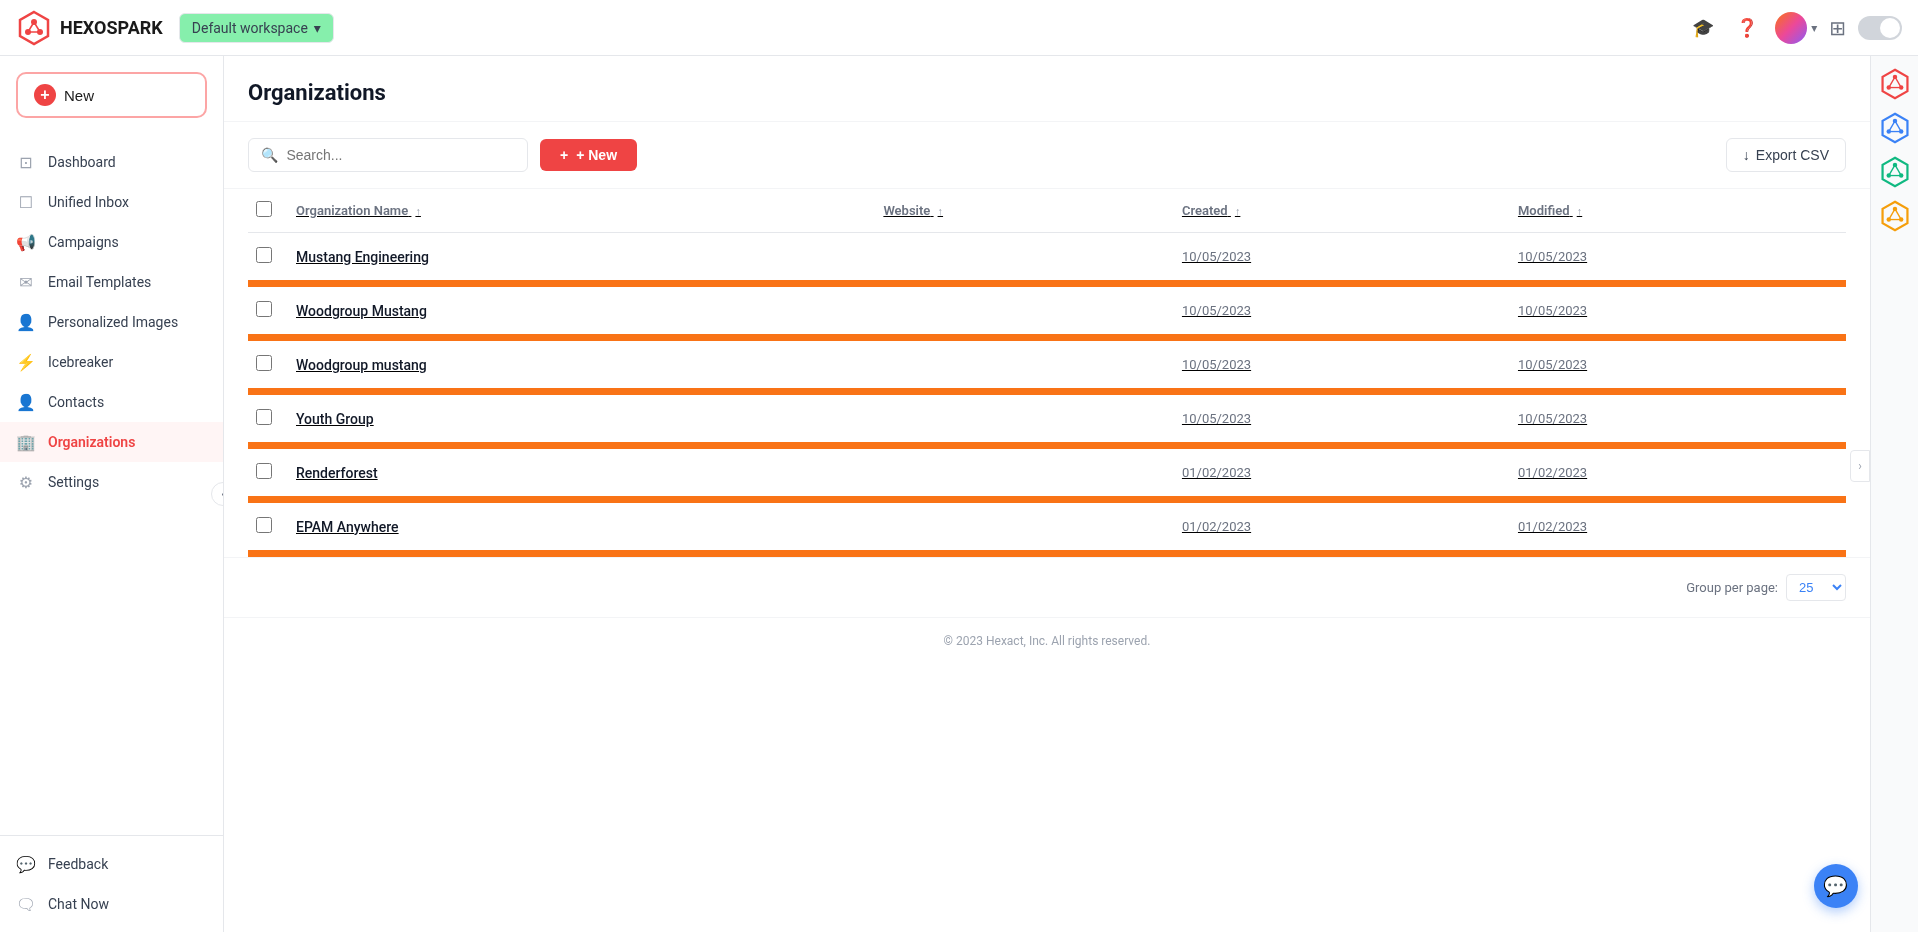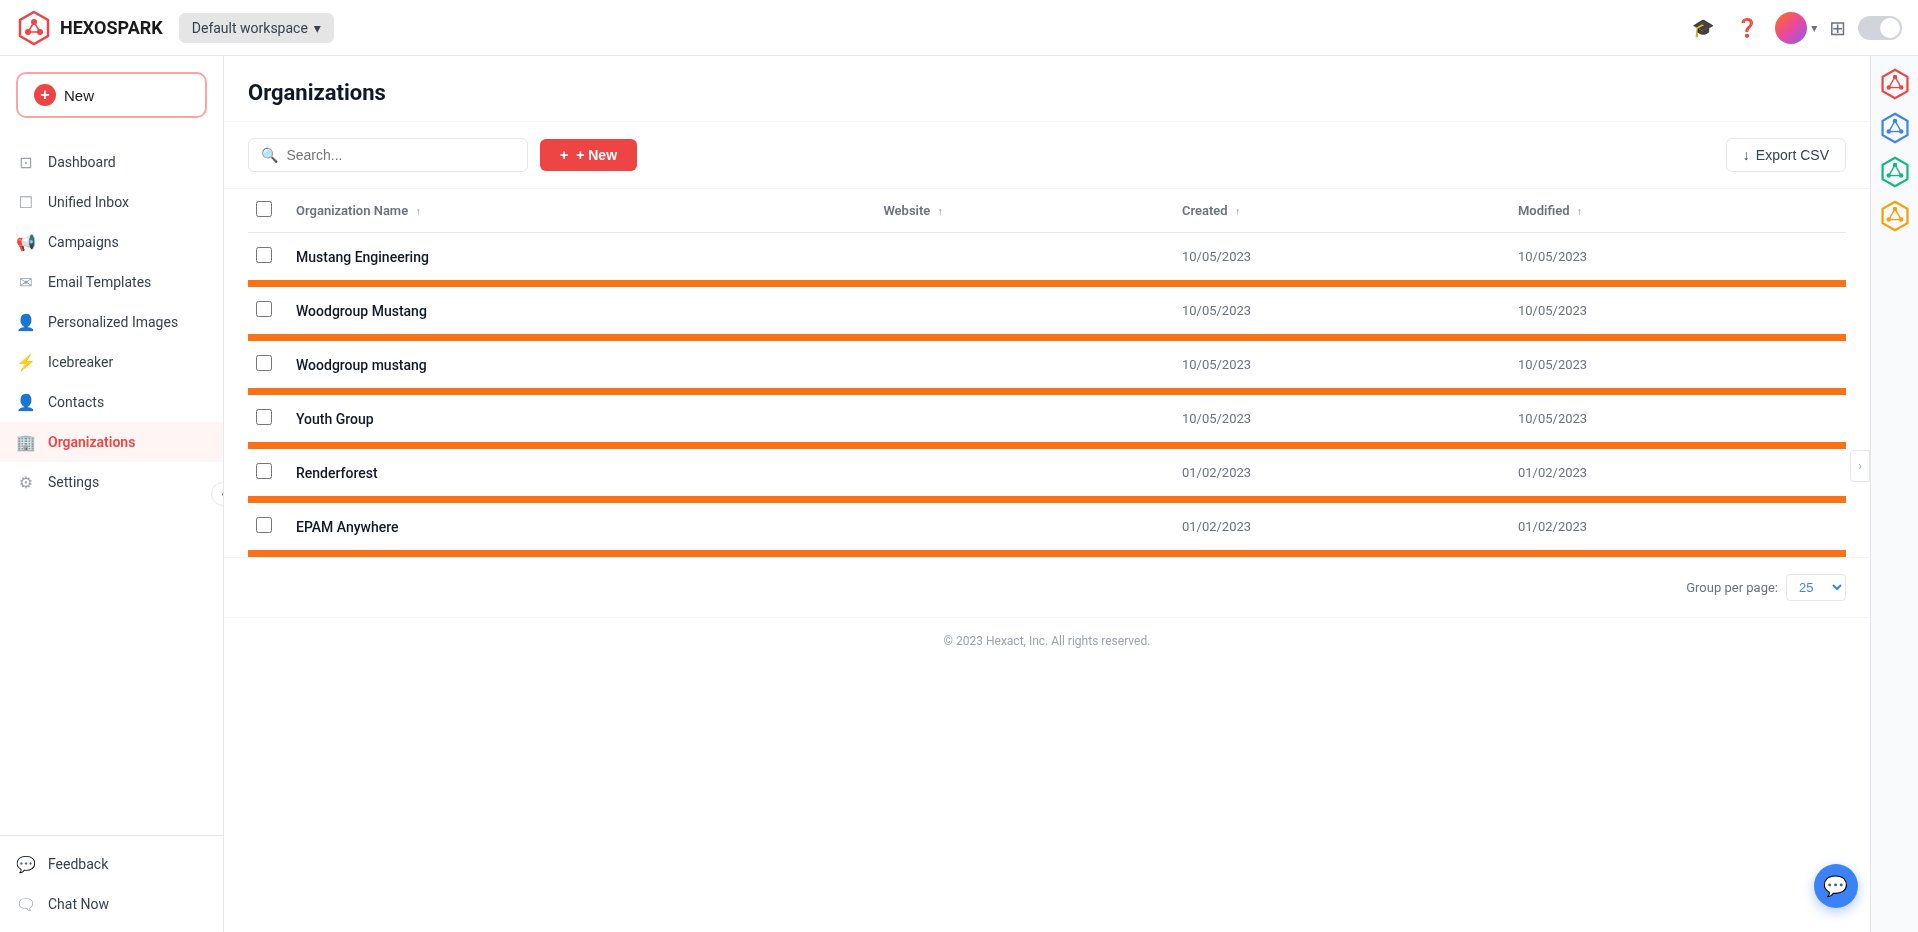--- a/index.html
+++ b/index.html
@@ -10,21 +10,21 @@
       display: flex; align-items: center; justify-content: space-between;
       background: #fff; border-bottom: 1px solid #e5e7eb;
       padding: 0 16px; height: 56px; flex-shrink: 0; z-index: 10;
     }
     .top-nav-left { display: flex; align-items: center; gap: 16px; }
     .logo { display: flex; align-items: center; gap: 8px; font-weight: 700; font-size: 18px; color: #1a1a1a; }
     .logo-icon { width: 36px; height: 36px; }
     .workspace-selector {
       display: flex; align-items: center; gap: 6px;
       border: 1px solid #e5e7eb; border-radius: 6px;
-      padding: 6px 12px; cursor: pointer; font-size: 14px; color: #374151; background: #e5e5e5;
+      padding: 6px 12px; cursor: pointer; font-size: 14px; color: #374151; background: #86efac;
     }
     .top-nav-right { display: flex; align-items: center; gap: 12px; }
     .nav-icon-btn { width: 32px; height: 32px; border-radius: 50%; display: flex; align-items: center; justify-content: center; cursor: pointer; color: #6b7280; font-size: 18px; border: none; background: transparent; }
     .avatar-group { display: flex; align-items: center; gap: 4px; cursor: pointer; }
     .avatar { width: 32px; height: 32px; border-radius: 50%; background: linear-gradient(135deg, #f97316, #ec4899, #8b5cf6); }
     .apps-icon { color: #6b7280; font-size: 20px; cursor: pointer; }
     .toggle-switch {
       width: 44px; height: 24px; background: #d1d5db; border-radius: 12px; position: relative; cursor: pointer;
     }
     .toggle-knob {
@@ -92,21 +92,21 @@
       background: #ef4444; color: #fff; border: none; border-radius: 6px;
       padding: 8px 20px; font-size: 14px; font-weight: 600; cursor: pointer;
     }
     .export-btn {
       display: flex; align-items: center; gap: 6px;
       border: 1px solid #e5e7eb; border-radius: 6px; padding: 8px 16px;
       background: #fff; font-size: 14px; color: #374151; cursor: pointer; margin-left: auto;
     }
 
     
-    .table-container { padding: 0 24px; }
+    .table-container { padding: 0 24px; text-decoration: underline; }
     table { width: 100%; border-collapse: collapse; }
     thead th {
       padding: 12px 8px; text-align: left; font-size: 13px; font-weight: 600;
       color: #6b7280; border-bottom: 1px solid #e5e7eb; cursor: pointer; white-space: nowrap;
     }
     thead th .sort-icon { margin-left: 4px; color: #9ca3af; font-size: 11px; }
     tbody tr { border-bottom: 7px solid #f97316; }
     tbody td { padding: 14px 8px; font-size: 14px; color: #111827; }
     .checkbox-cell { width: 40px; }
     .org-name-cell { font-weight: 500; }

